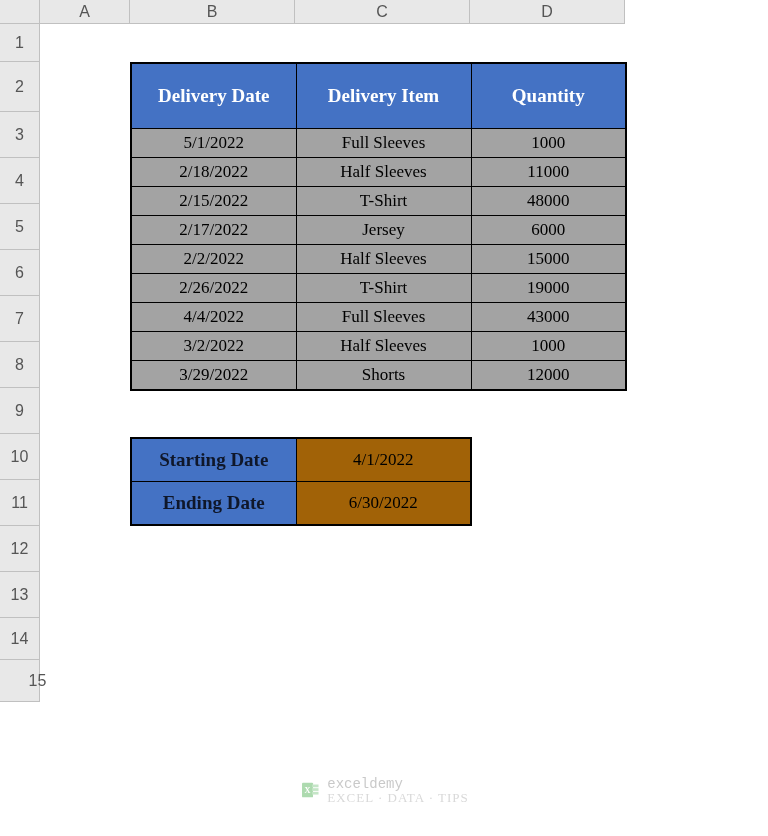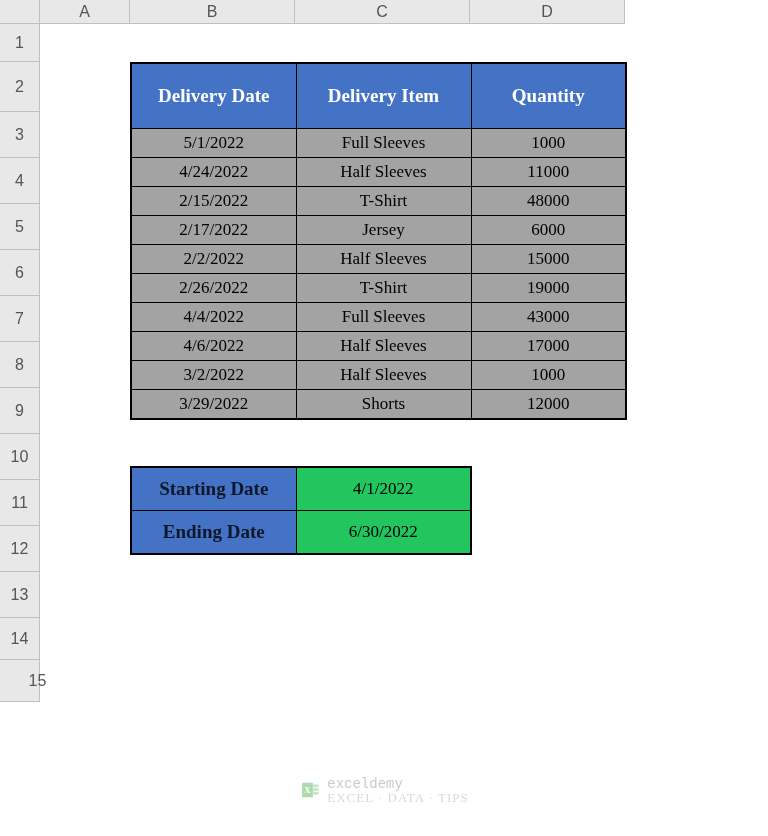--- a/index.html
+++ b/index.html
@@ -112,21 +112,21 @@
       border: 1px solid #000;
       text-align: center;
       width: 165px;
     }
     .date-table td {
       font-family: Georgia, serif;
       font-size: 17px;
       padding: 10px 18px;
       border: 1px solid #000;
       text-align: center;
-      background: #22c55e;
+      background: #a16207;
       width: 175px;
     }
     .watermark {
       position: absolute;
       bottom: 30px;
       left: 50%;
       transform: translateX(-50%);
       display: flex;
       align-items: center;
       gap: 6px;
@@ -191,21 +191,21 @@
           <th class="col-d">Quantity</th>
         </tr>
     </thead>
     <tbody id="table-body">
         <tr>
           <td class="col-b">5/1/2022</td>
           <td class="col-c">Full Sleeves</td>
           <td class="col-d">1000</td>
         </tr>
         <tr>
-          <td class="col-b">4/24/2022</td>
+          <td class="col-b">2/18/2022</td>
           <td class="col-c">Half Sleeves</td>
           <td class="col-d">11000</td>
         </tr>
         <tr>
           <td class="col-b">2/15/2022</td>
           <td class="col-c">T-Shirt</td>
           <td class="col-d">48000</td>
         </tr>
         <tr>
           <td class="col-b">2/17/2022</td>
@@ -219,25 +219,20 @@
         </tr>
         <tr>
           <td class="col-b">2/26/2022</td>
           <td class="col-c">T-Shirt</td>
           <td class="col-d">19000</td>
         </tr>
         <tr>
           <td class="col-b">4/4/2022</td>
           <td class="col-c">Full Sleeves</td>
           <td class="col-d">43000</td>
-        </tr>
-        <tr>
-          <td class="col-b">4/6/2022</td>
-          <td class="col-c">Half Sleeves</td>
-          <td class="col-d">17000</td>
         </tr>
         <tr>
           <td class="col-b">3/2/2022</td>
           <td class="col-c">Half Sleeves</td>
           <td class="col-d">1000</td>
         </tr>
         <tr>
           <td class="col-b">3/29/2022</td>
           <td class="col-c">Shorts</td>
           <td class="col-d">12000</td>

